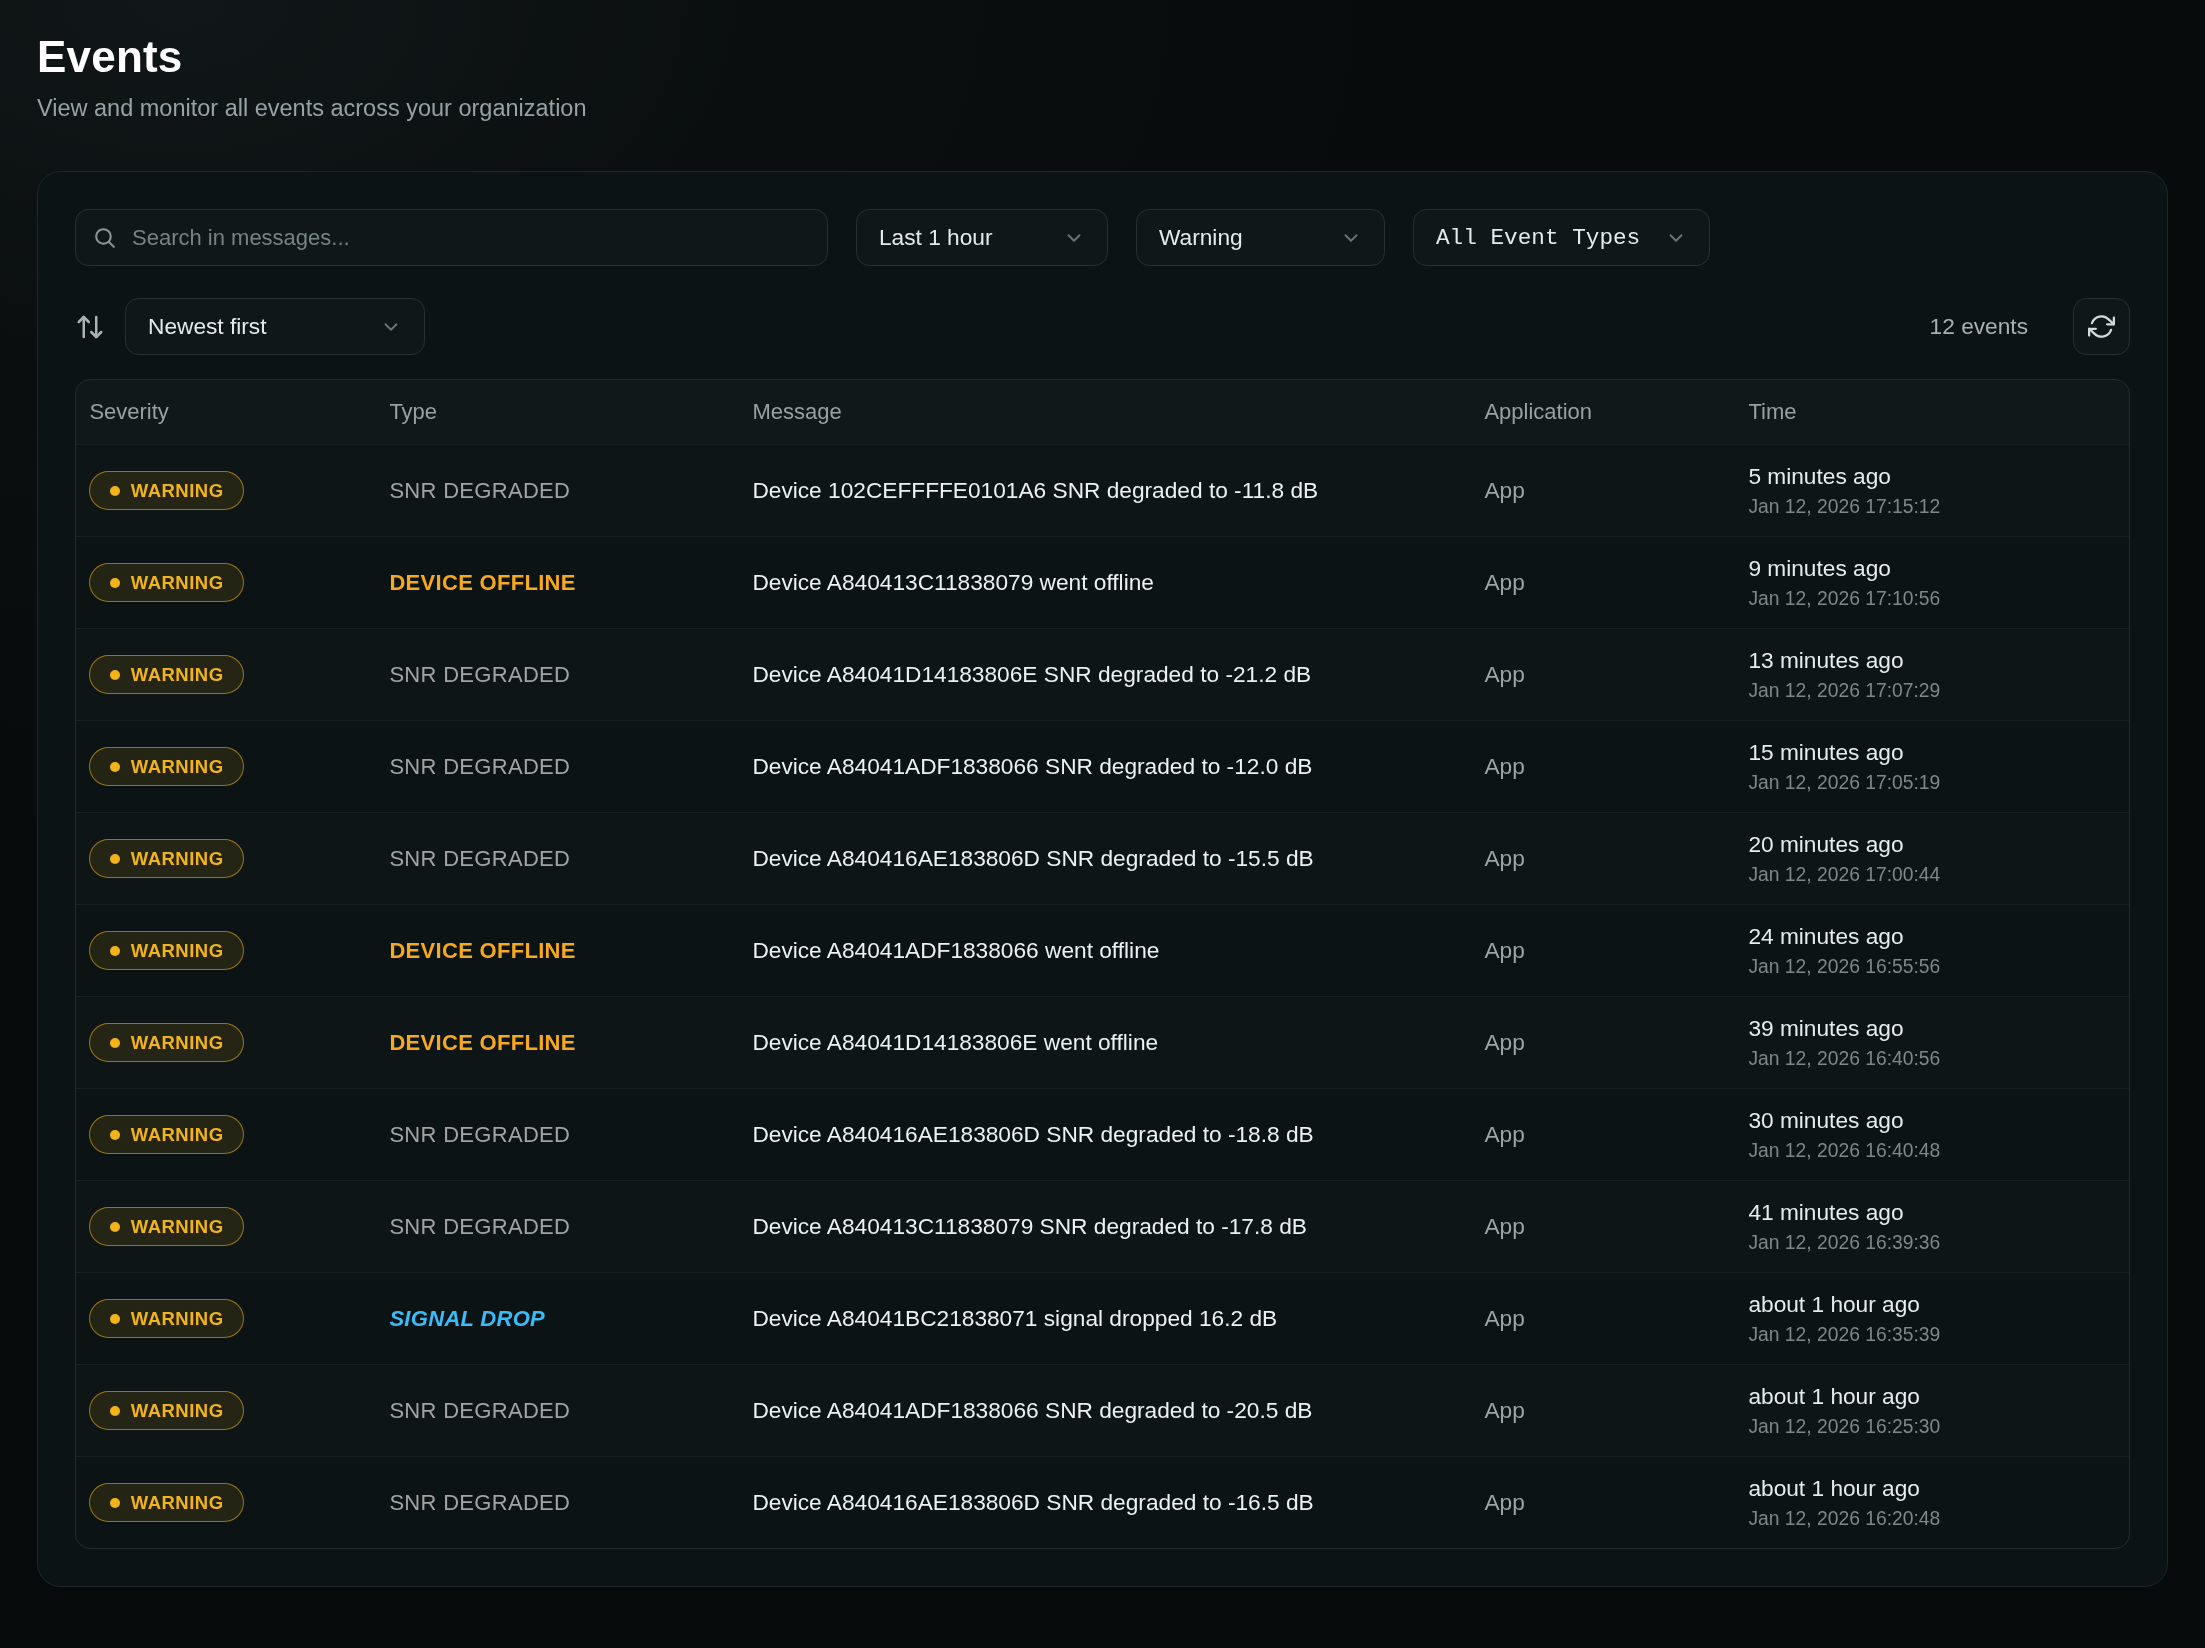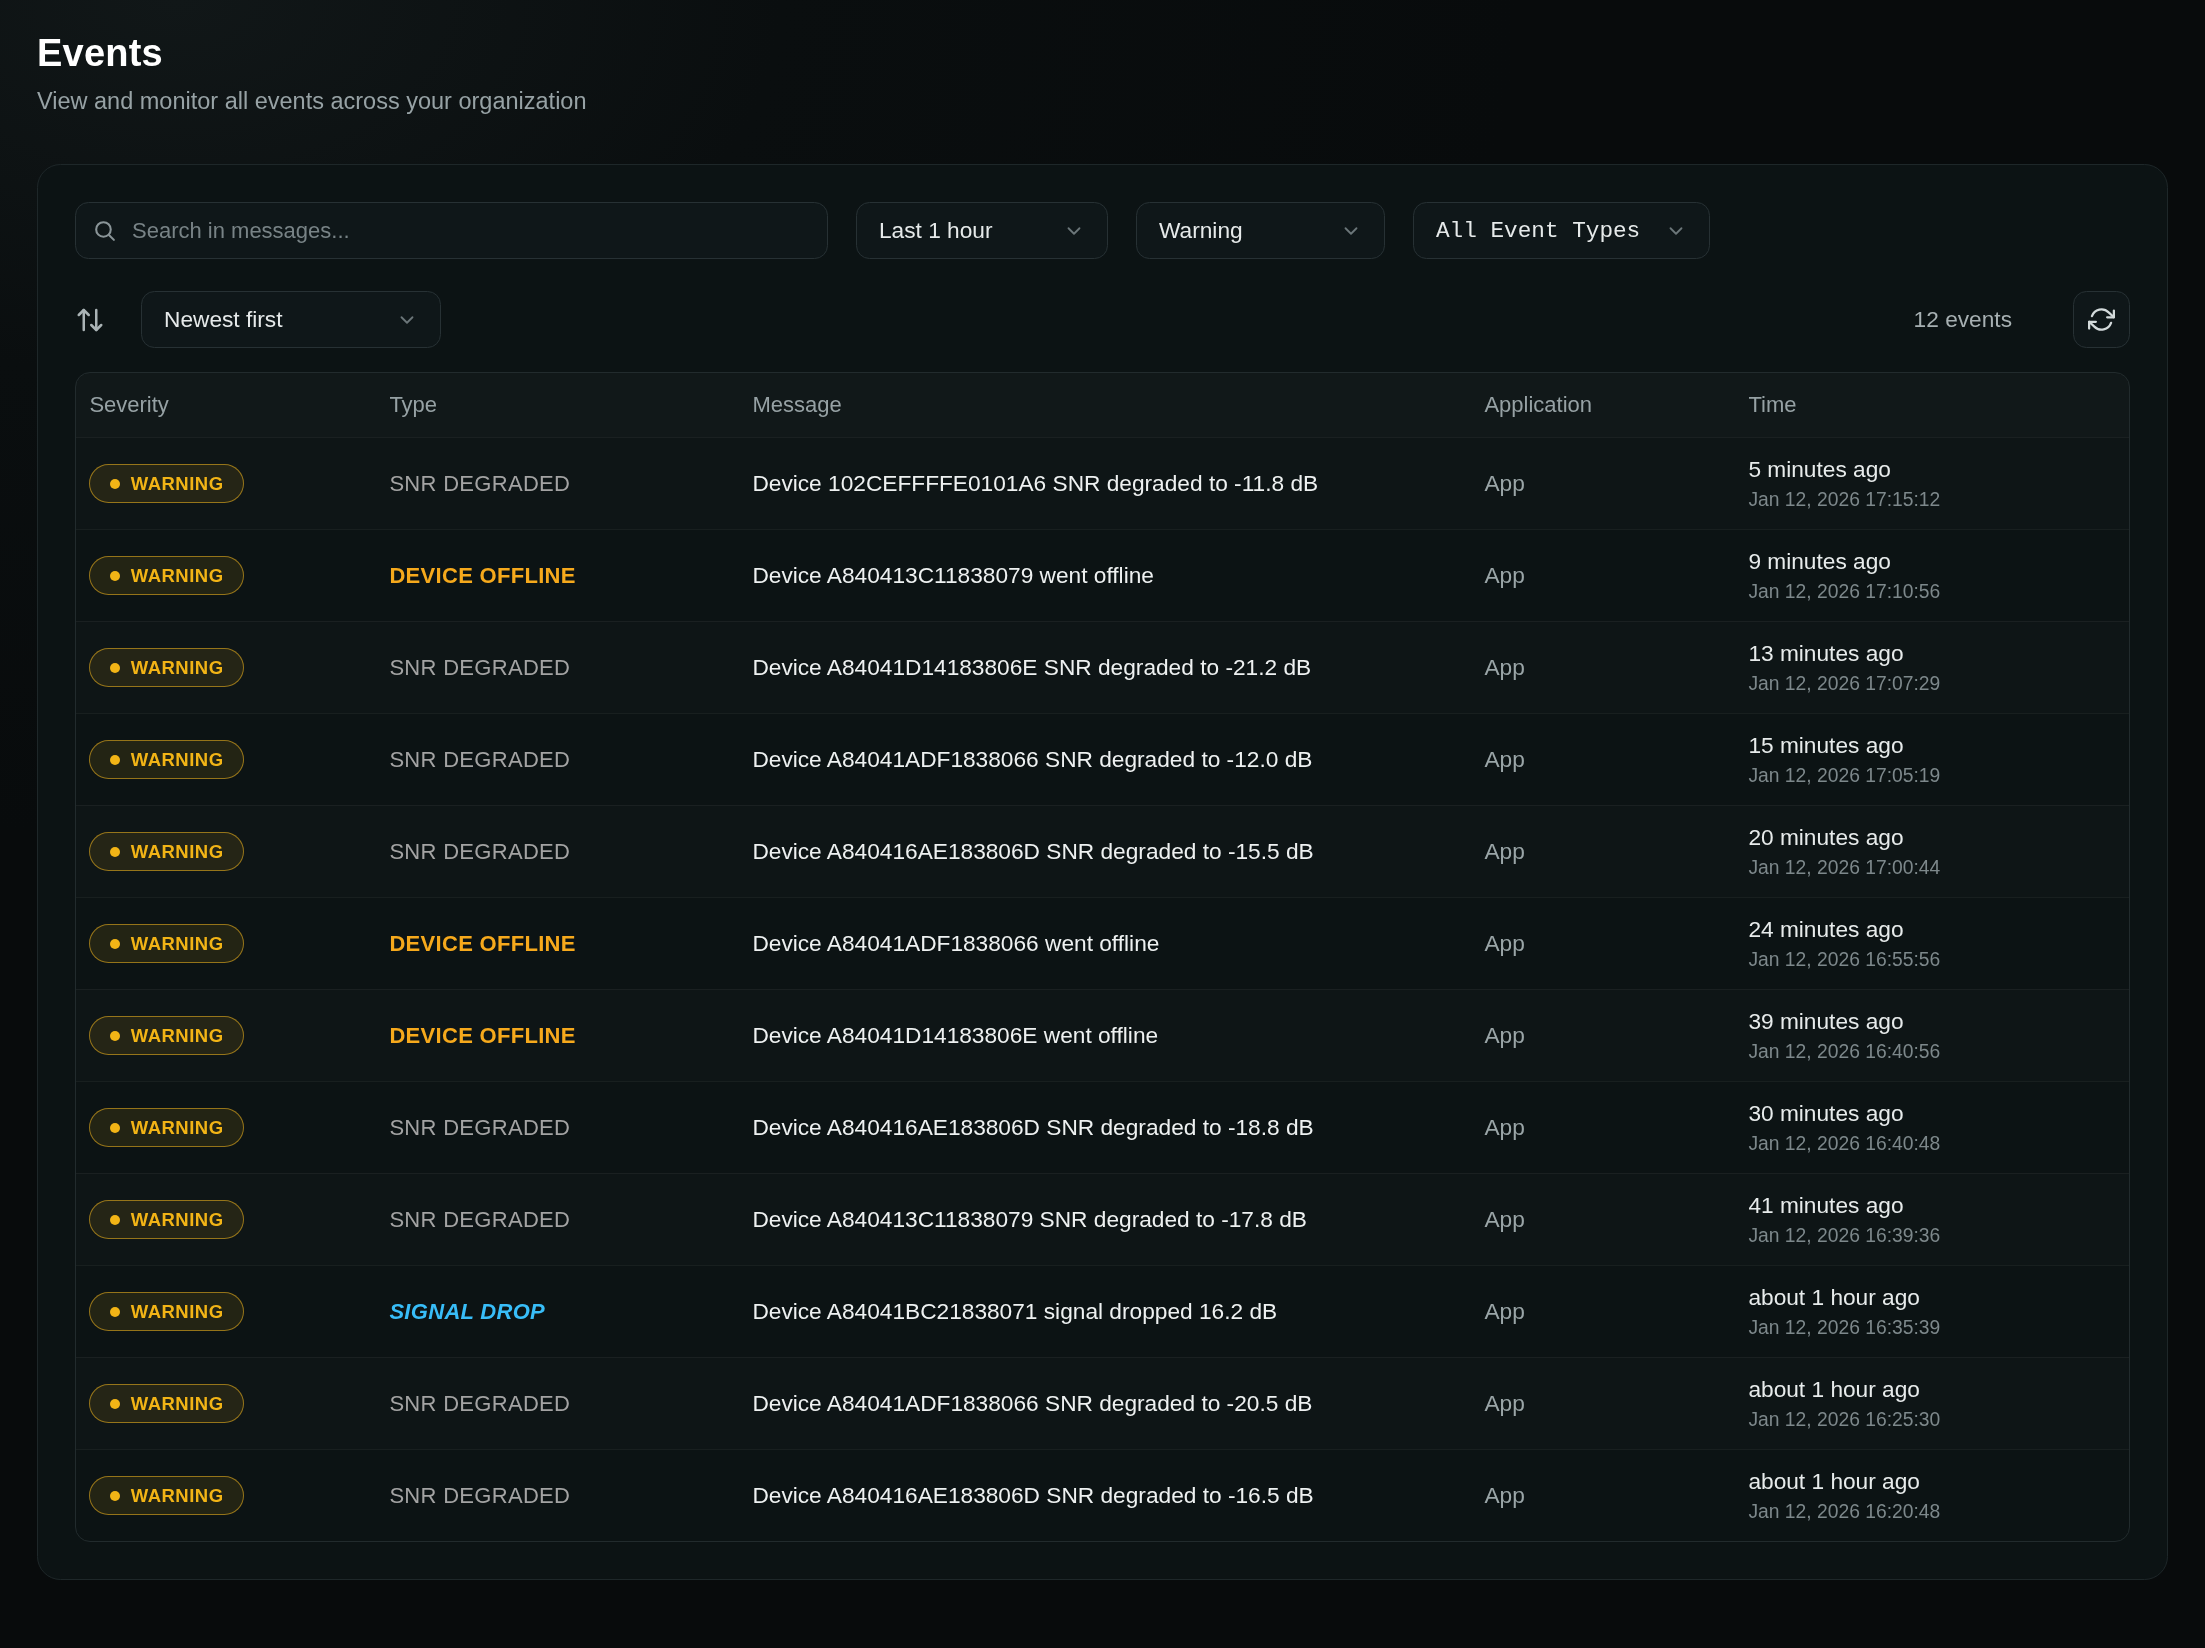--- a/index.html
+++ b/index.html
@@ -4,21 +4,21 @@
 <style>
   * { box-sizing: border-box; margin: 0; padding: 0; }
   html, body { width: 2205px; height: 1648px; }
   body {
     font-family: "Liberation Sans", sans-serif;
     background: radial-gradient(1343px 839px at 8% 0%, #111718 0%, #0a0e0f 45%, #080b0c 100%);
     color: #e8ecec;
     padding: 32px 37px;
     overflow: hidden;
   }
-  .page-title { font-size: 38px; font-weight: 800; color: #ffffff; letter-spacing: 0.2px; }
+  .page-title { font-size: 44px; font-weight: 800; color: #ffffff; letter-spacing: 0.2px; }
   .page-subtitle { font-size: 23.5px; color: #97a2a5; margin-top: 13.4px; font-weight: 400; }
 
   .card {
     margin-top: 49px;
     background: #0c1314;
     border: 0.8px solid #1e2729;
     border-radius: 23.5px;
     padding: 37px;
   }
 
@@ -43,21 +43,21 @@
     border-radius: 13.4px; display: flex; align-items: center;
     justify-content: space-between; padding: 16px 22px;
     font-size: 22.7px; color: #e6eaea; cursor: pointer;
   }
   .select svg { width: 22px; height: 22px; stroke: #6b7679; flex: none; margin-left: 17px; }
   .w-time { width: 252px; }
   .w-sev  { width: 249px; }
   .w-type { width: 297px; font-family: Liberation Mono, monospace; }
   .w-sort { width: 300px; }
 
-  .sort-row { display: flex; align-items: center; margin-top: 32px; gap: 36px; }
+  .sort-row { display: flex; align-items: center; margin-top: 32px; gap: 20px; }
   .sort-icon { width: 30px; height: 30px; stroke: #aab3b5; }
   .events-count { margin-left: auto; font-size: 22.7px; color: #a7b0b2; }
   .refresh-btn {
     width: 57px; height: 57px; margin-left: 25px;
     border: 0.8px solid #273134; border-radius: 13.4px; background: #0f1719;
     display: flex; align-items: center; justify-content: center; cursor: pointer;
   }
   .refresh-btn svg { width: 27px; height: 27px; stroke: #d3dadb; }
 
   

